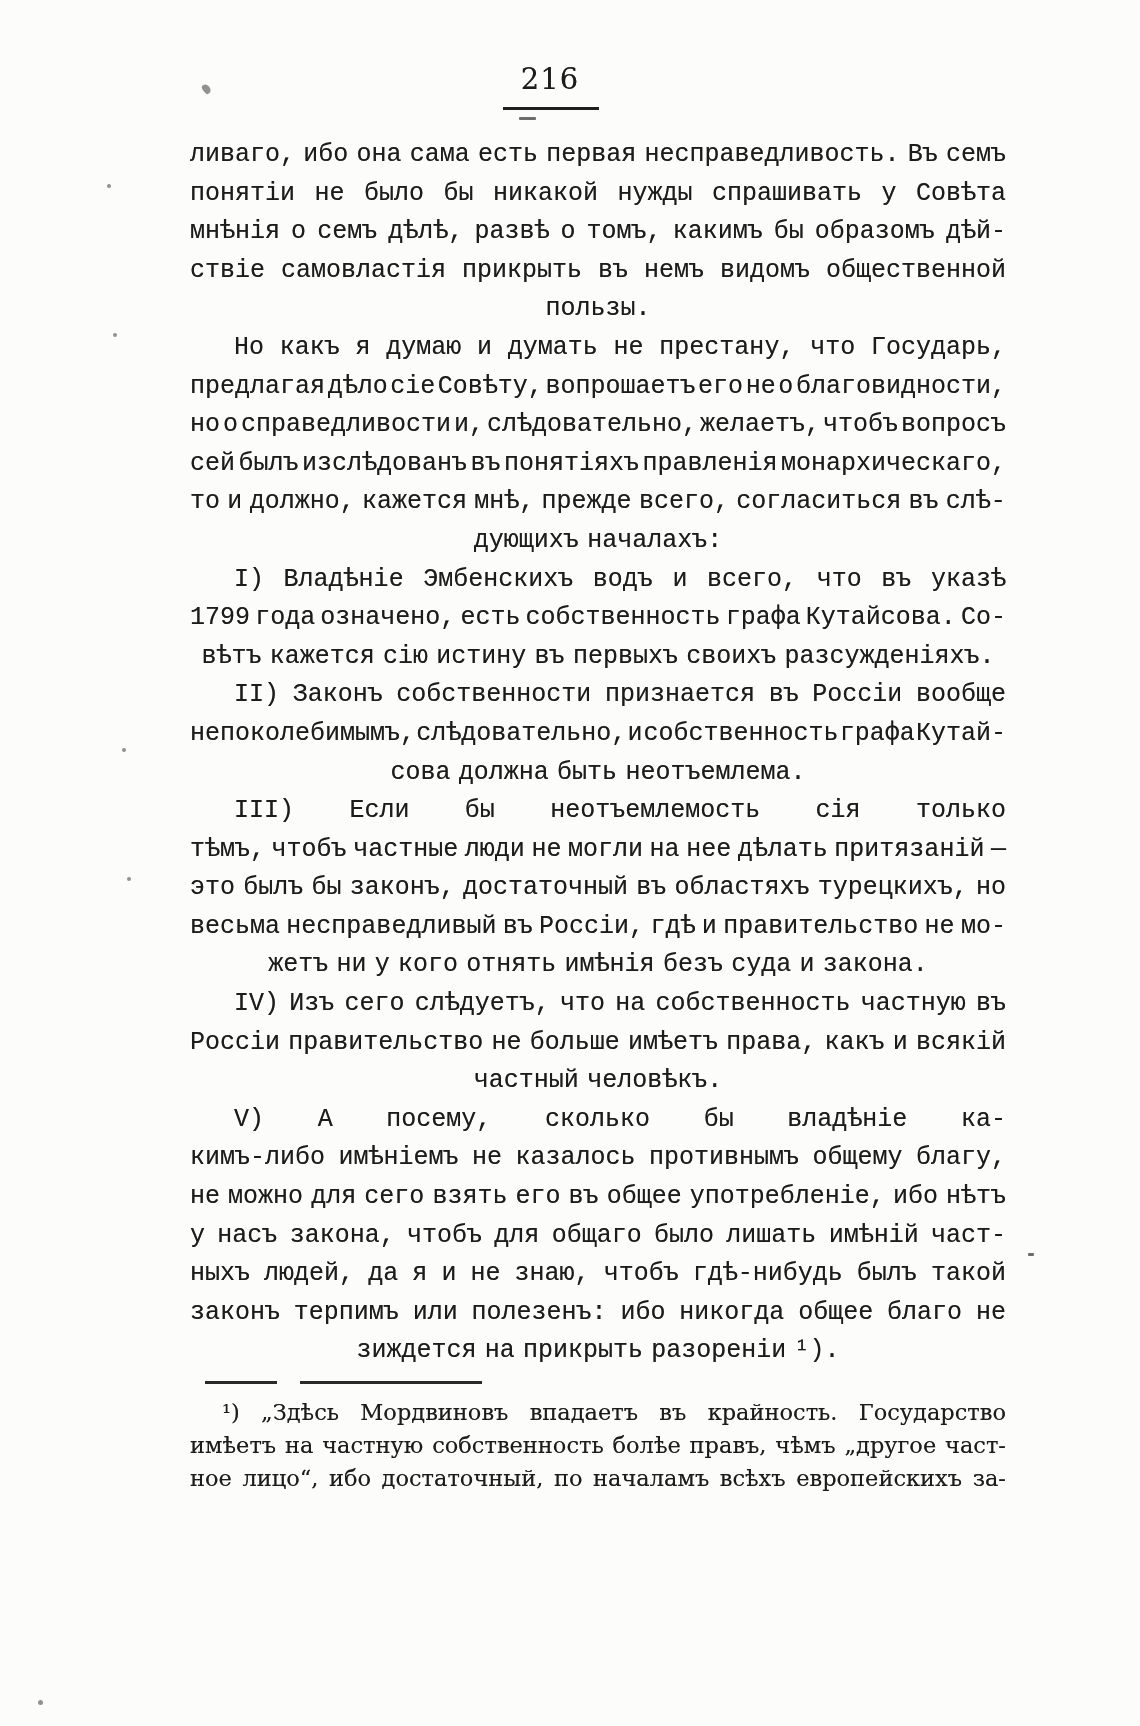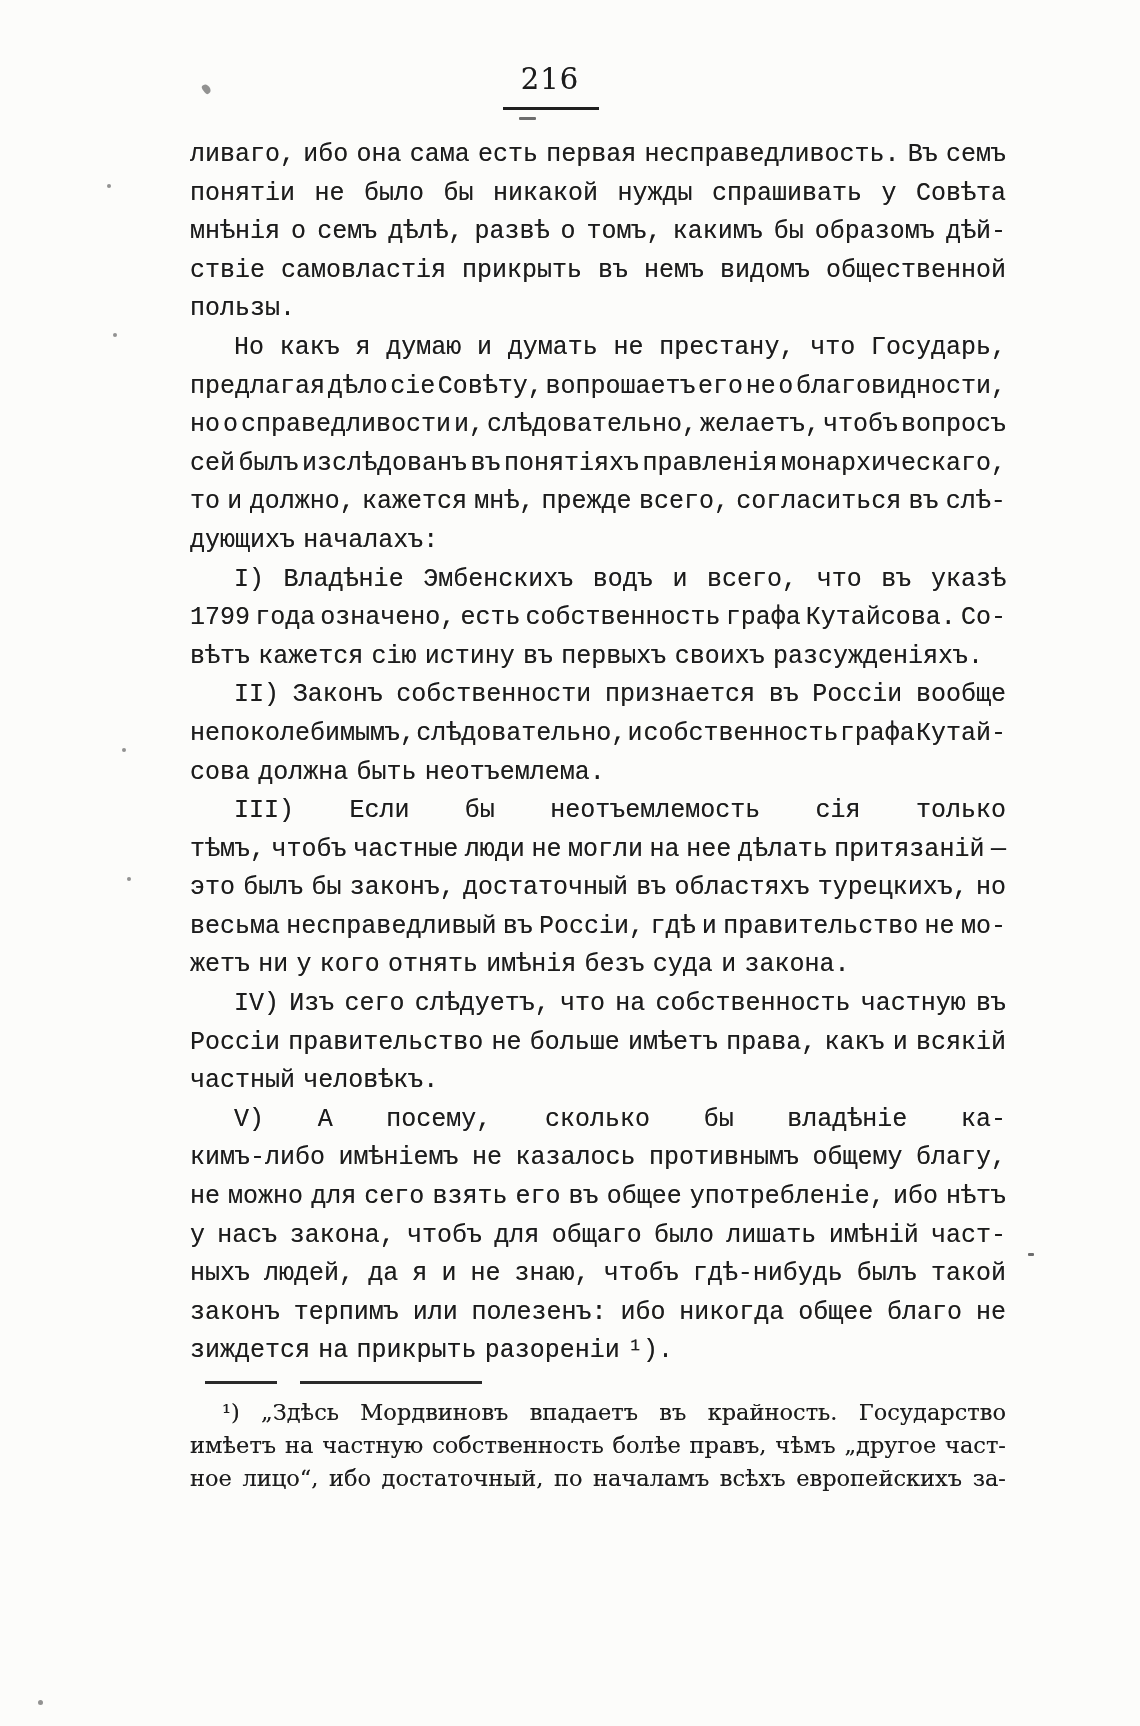--- a/index.html
+++ b/index.html
@@ -23,21 +23,21 @@
   }
   .text-block{position:absolute;left:190px;top:136px;width:816px;}
   .text-block .line{
     display:flex;
     font-size:25px;
     line-height:38.6px;height:38.6px;
     white-space:nowrap;
     font-family:Liberation Mono, monospace;
   }
   .line.justify{justify-content:space-between;}
-  .line.plain{justify-content:flex-start;gap:.33em;}
+  .line.plain{justify-content:center;gap:.33em;}
   .line.indent{padding-left:44px;}
   .fn-rule-a,.fn-rule-b{
     position:absolute;top:1381px;height:3px;background:#2a2a2a;
   }
   .fn-rule-a{left:205px;width:72px;}
   .fn-rule-b{left:300px;width:182px;}
   .footnote-block{position:absolute;left:190px;top:1396px;width:816px;}
   .footnote-block .line{
     display:flex;
     font-size:22.5px;

